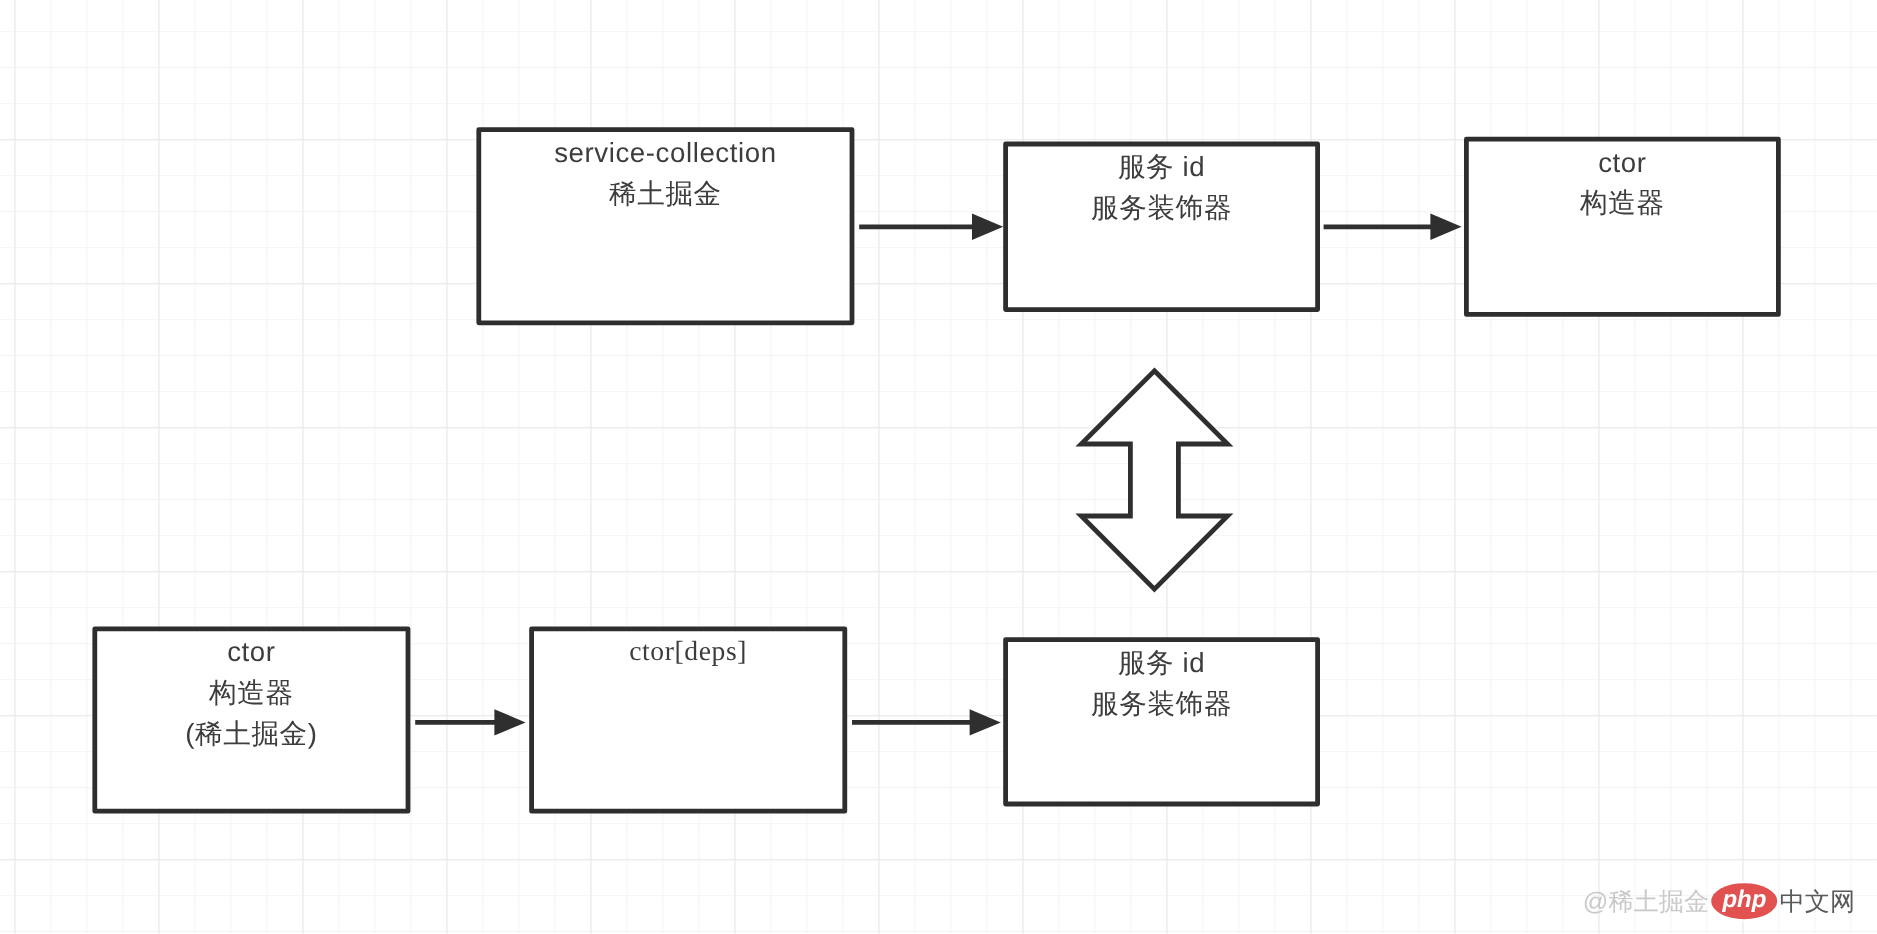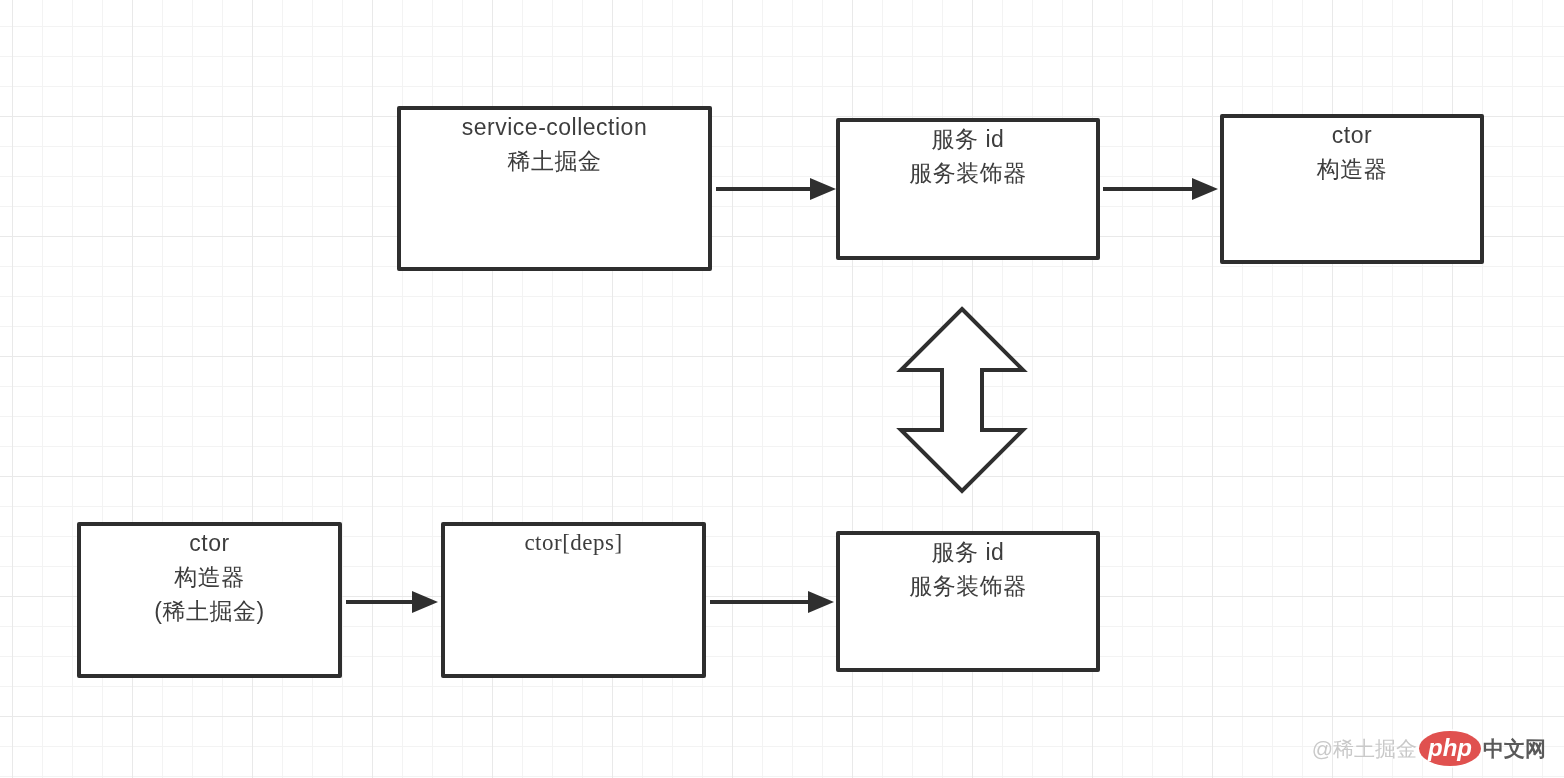--- a/index.html
+++ b/index.html
@@ -55,27 +55,27 @@
     align-items: center;
     font-size: 21px;
     white-space: nowrap;
   }
   .wm-prefix { color: #c9c9c9; }
   .wm-logo {
     background: #e0514f;
     color: #ffffff;
     font-style: italic;
     font-weight: bold;
-    font-size: 24px;
+    font-size: 20px;
     border-radius: 50%;
     padding: 3px 9px 4px 9px;
     margin: 0 -1px 0 2px;
     box-shadow: 0 0 0 2px rgba(255,255,255,0.7);
   }
-  .wm-suffix { color: #595959; font-weight: 700; margin-left: 3px; }
+  .wm-suffix { color: #595959; font-weight: 400; margin-left: 3px; }
 </style>
 </head>
 <body>
 
 <div class="canvas">
 
   <svg class="arrow-layer" viewBox="0 0 1564 778" xmlns="http://www.w3.org/2000/svg">
     <g>
       <line x1="716" y1="189" x2="812" y2="189" stroke-width="4" stroke="#2f2f2f"></line>
       <polygon points="810,178 836,189 810,200" fill="#2f2f2f"></polygon>

